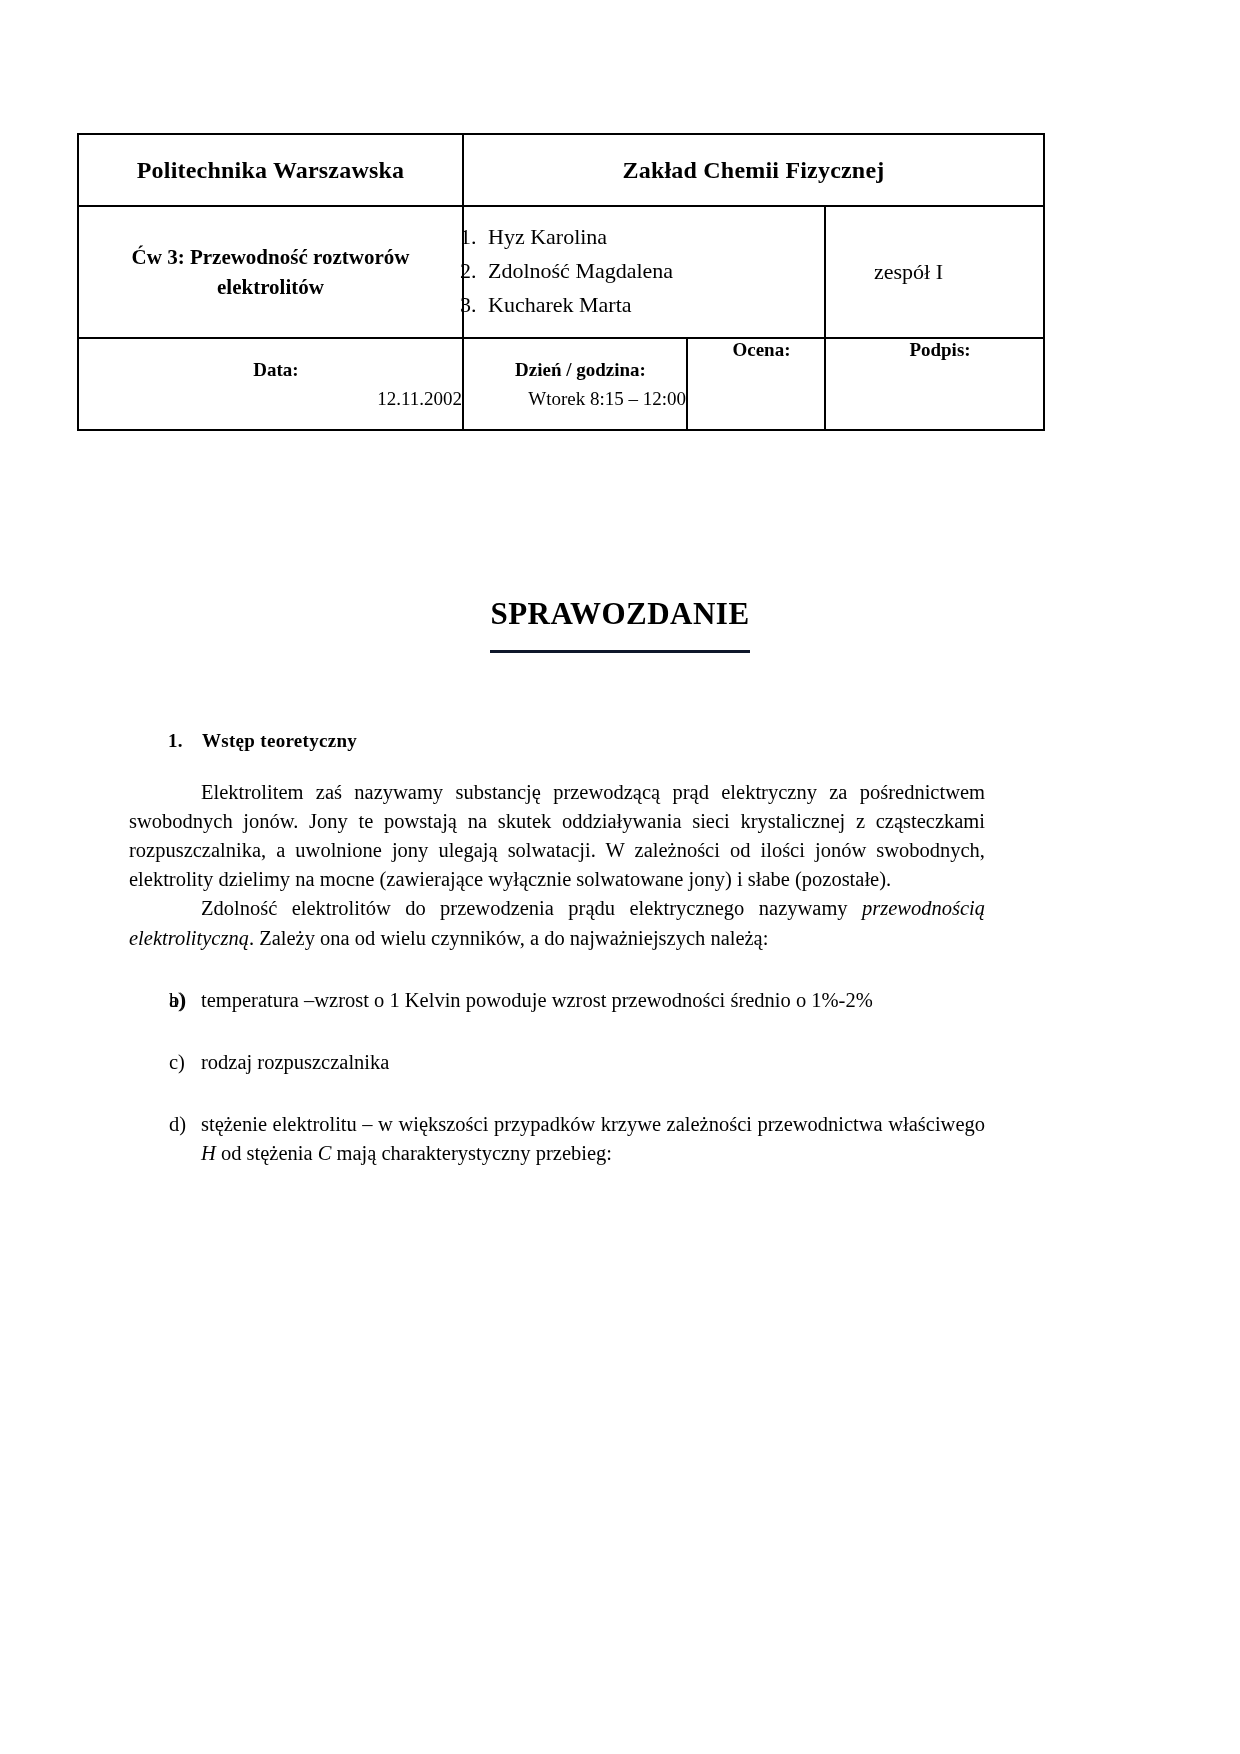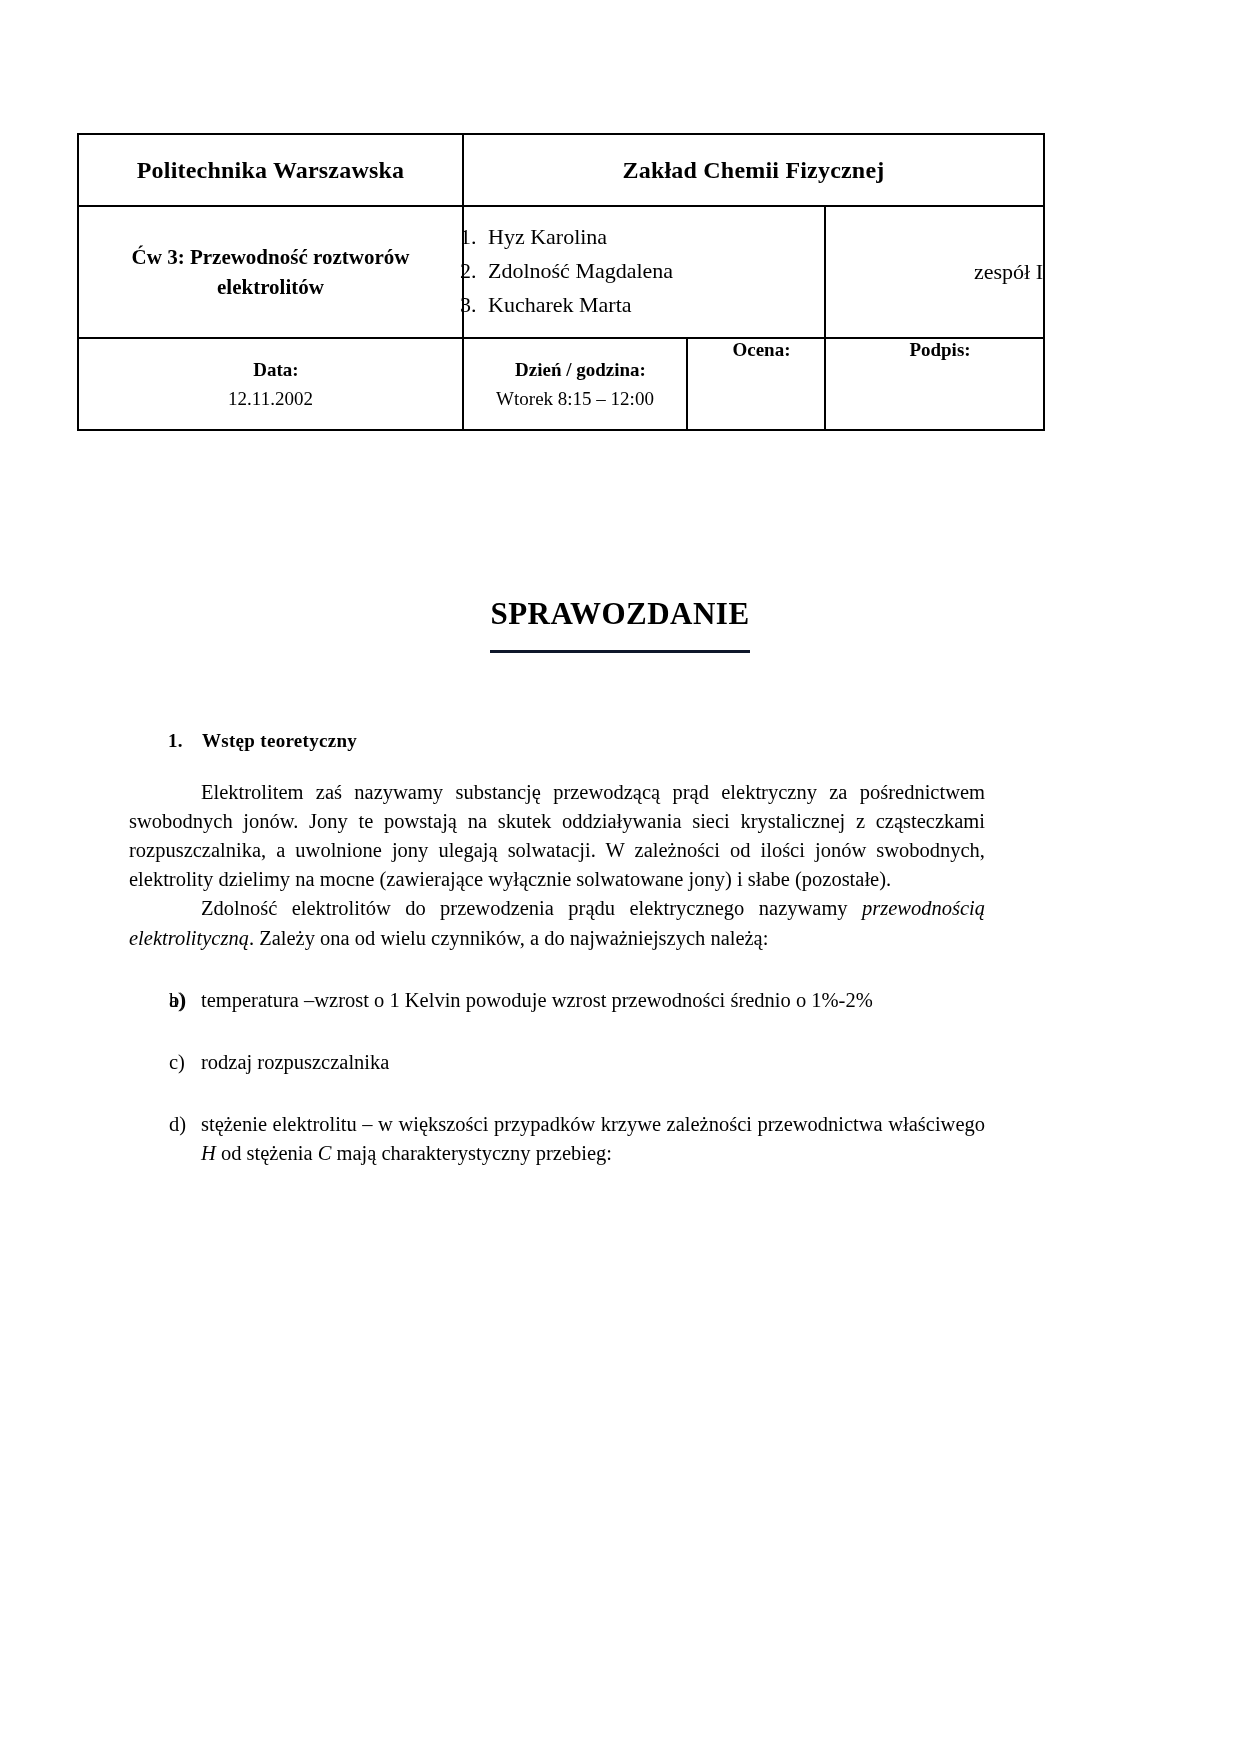--- a/index.html
+++ b/index.html
@@ -59,31 +59,32 @@
     line-height: 1.45;
     padding: 14px 0 14px 18px;
     margin: 0;
   }
   .names-list li {
     margin: 0;
     padding: 0 4px 2px 6px;
   }
   .zespol {
     font-size: 22px;
-    text-align: right;
+    text-align: left;
+    padding-left: 48px;
   }
   .lbl-bold {
     font-weight: bold;
     font-size: 19px;
     text-align: center;
     padding-left: 11px;
   }
   .val-plain {
     font-size: 19px;
-    text-align: center;
+    text-align: right;
     font-weight: normal;
   }
   .stack {
     text-align: center;
     line-height: 1.55;
   }
 
   
   .doc-title {
     position: absolute;

